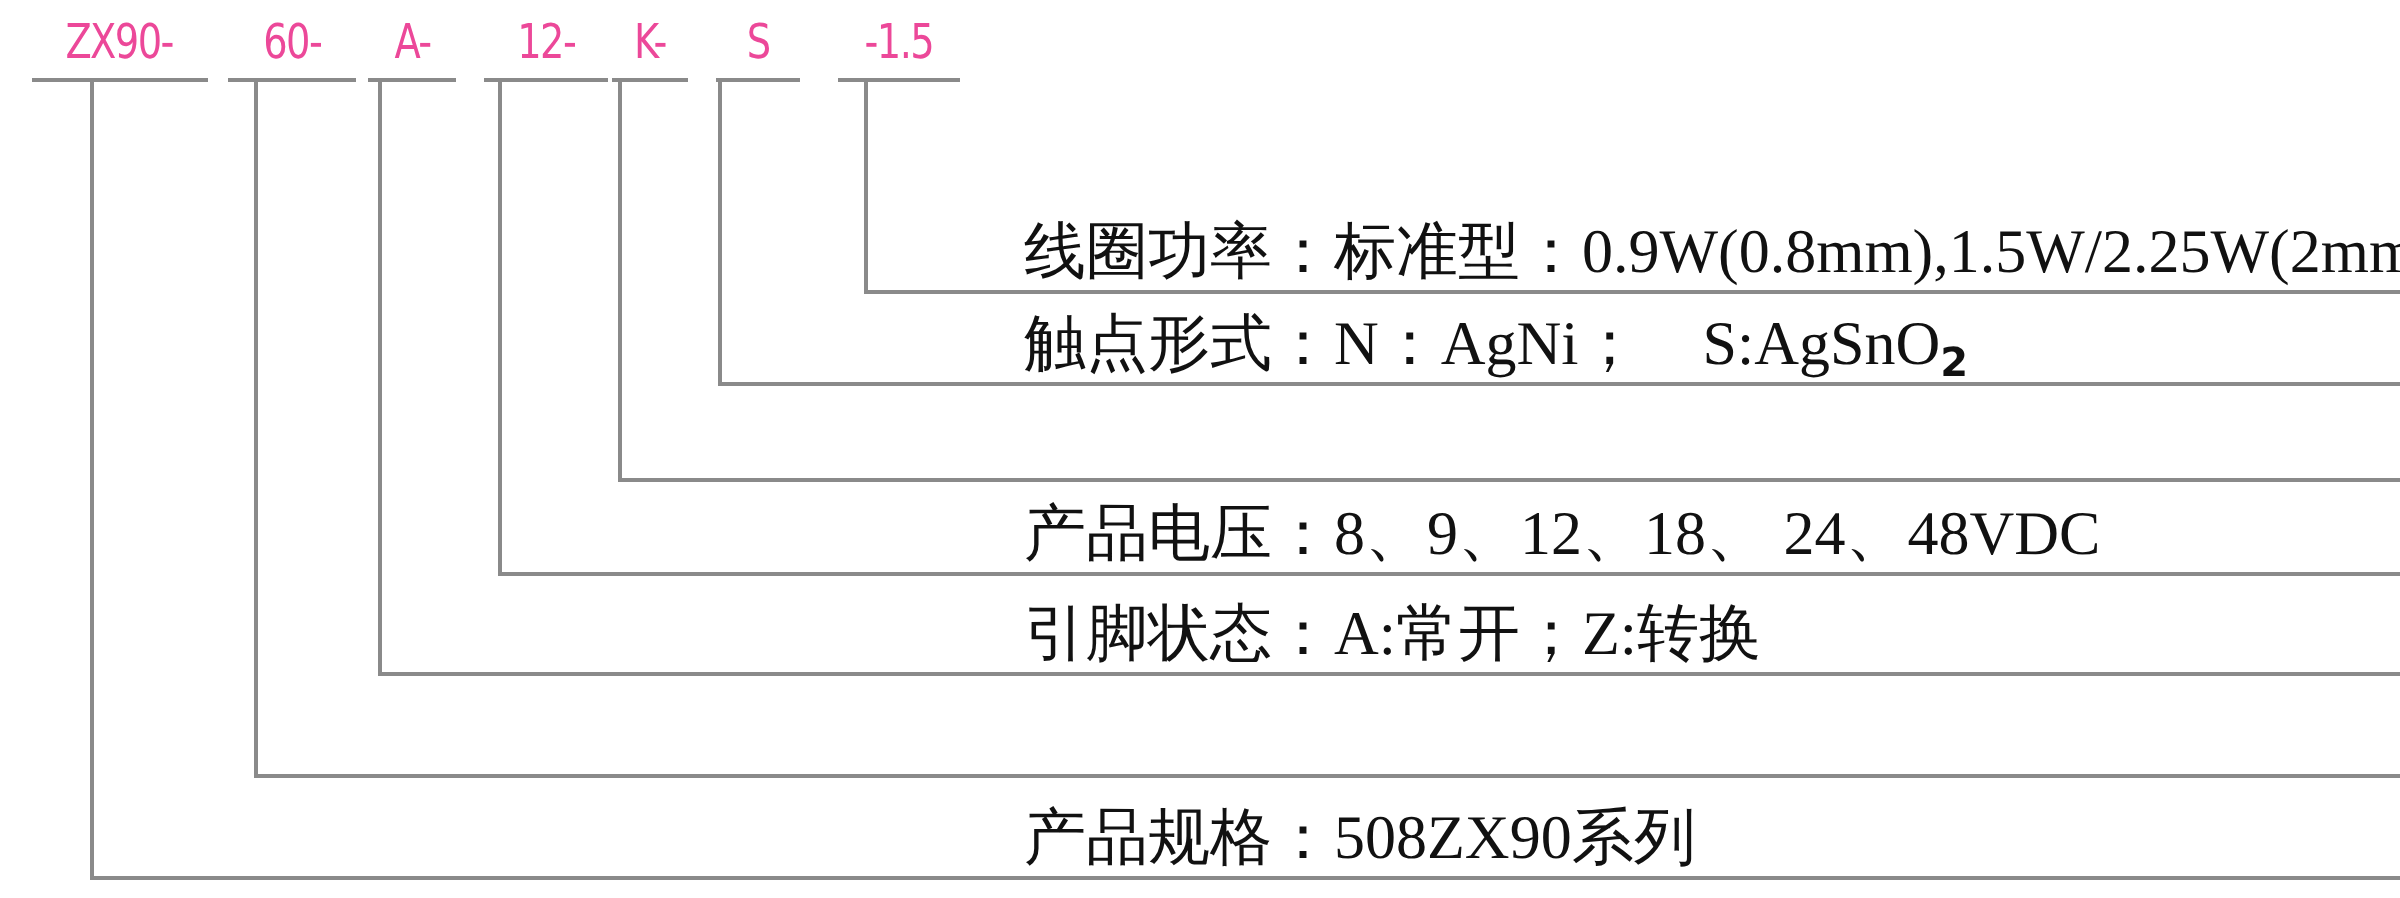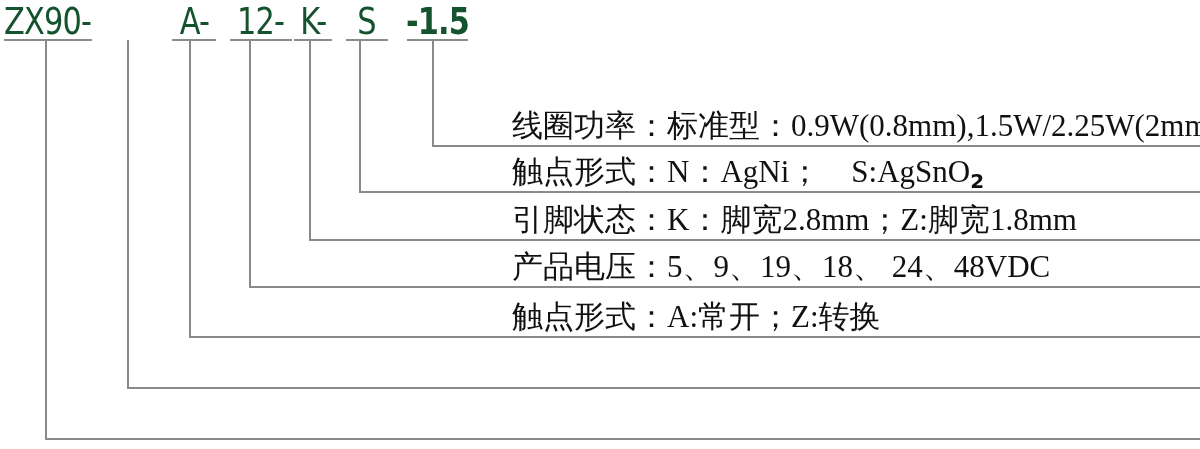--- a/index.html
+++ b/index.html
@@ -19,24 +19,25 @@
   
   .seg {
     position: absolute;
     top: 3px;
     height: 36px;
     border-bottom: 2px solid #8a8a8a;
     display: flex;
     justify-content: center;
     align-items: flex-end;
     font-family: "DejaVu Sans", "Liberation Sans", sans-serif;
-    font-size: 38px;
+    font-size: 24px;
     line-height: 35px;
     white-space: nowrap;
-    color: #14532d;
+    color: #ec4899;
+    margin-left: 12px;
   }
   .seg > span {
     display: inline-block;
     transform: scaleX(0.80);
     letter-spacing: -1px;
   }
   
   .vline {
     position: absolute;
     width: 2px;
@@ -66,33 +67,36 @@
   }
 </style>
 </head>
 <body>
 
 <div class="diagram">
 
   <div class="seg" style="left:4px;   width:88px;">
       <span>ZX90-</span>
     </div>
+  <div class="seg" style="left:102px; width:64px;">
+      <span>60-</span>
+    </div>
   <div class="seg" style="left:172px; width:44px;">
       <span>A-</span>
     </div>
   <div class="seg" style="left:230px; width:62px;align-items:center;">
       <span>12-</span>
     </div>
   <div class="seg" style="left:294px; width:38px;">
       <span>K-</span>
     </div>
   <div class="seg" style="left:346px; width:42px;">
       <span>S</span>
     </div>
-  <div class="seg" style="left:407px; width:61px;font-weight:bold;">
+  <div class="seg" style="left:407px; width:61px;">
       <span>-1.5</span>
     </div>
 
   <div class="vline" style="left:432px; top:40px; height:107px;"></div>
   <div class="vline" style="left:359px; top:40px; height:153px;"></div>
   <div class="vline" style="left:309px; top:40px; height:201px;"></div>
   <div class="vline" style="left:249px; top:40px; height:248px;"></div>
   <div class="vline" style="left:189px; top:40px; height:298px;"></div>
   <div class="vline" style="left:127px; top:40px; height:349px;"></div>
   <div class="vline" style="left:45px;  top:40px; height:400px;"></div>
@@ -100,17 +104,17 @@
   <div class="hline" style="left:432px; top:145px; width:768px;"></div>
   <div class="hline" style="left:359px; top:191px; width:841px;"></div>
   <div class="hline" style="left:309px; top:239px; width:891px;"></div>
   <div class="hline" style="left:249px; top:286px; width:951px;"></div>
   <div class="hline" style="left:189px; top:336px; width:1011px;"></div>
   <div class="hline" style="left:127px; top:387px; width:1073px;"></div>
   <div class="hline" style="left:45px;  top:438px; width:1155px;"></div>
 
   <div class="label" style="top:108px;"><span>线圈功率：标准型：0.9W(0.8mm),1.5W/2.25W(2mm)</span></div>
   <div class="label" style="top:154px;"><span>触点形式：N：AgNi；    S:AgSnO</span><sub>2</sub></div>
-  <div class="label" style="top:202px;"><span>引脚状态：K：脚宽2.8mm；Z:脚宽1.8mm</span></div>
-  <div class="label" style="top:249px;"><span>产品电压：5、9、19、18、 24、48VDC</span></div>
-  <div class="label" style="top:299px;"><span>触点形式：A:常开；Z:转换</span></div>
+  <div class="label" style="top:249px;"><span>产品电压：8、9、12、18、 24、48VDC</span></div>
+  <div class="label" style="top:299px;"><span>引脚状态：A:常开；Z:转换</span></div>
+  <div class="label" style="top:401px;"><span>产品规格：508ZX90系列</span></div>
 
 </div>
 
 </body></html>

